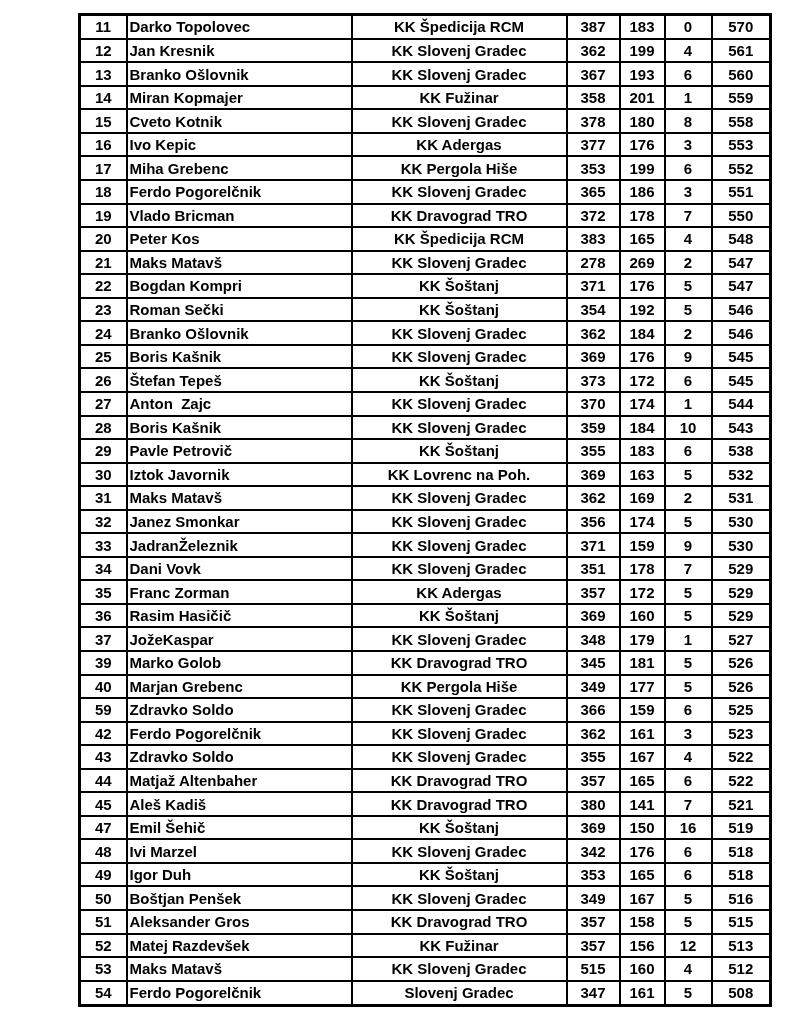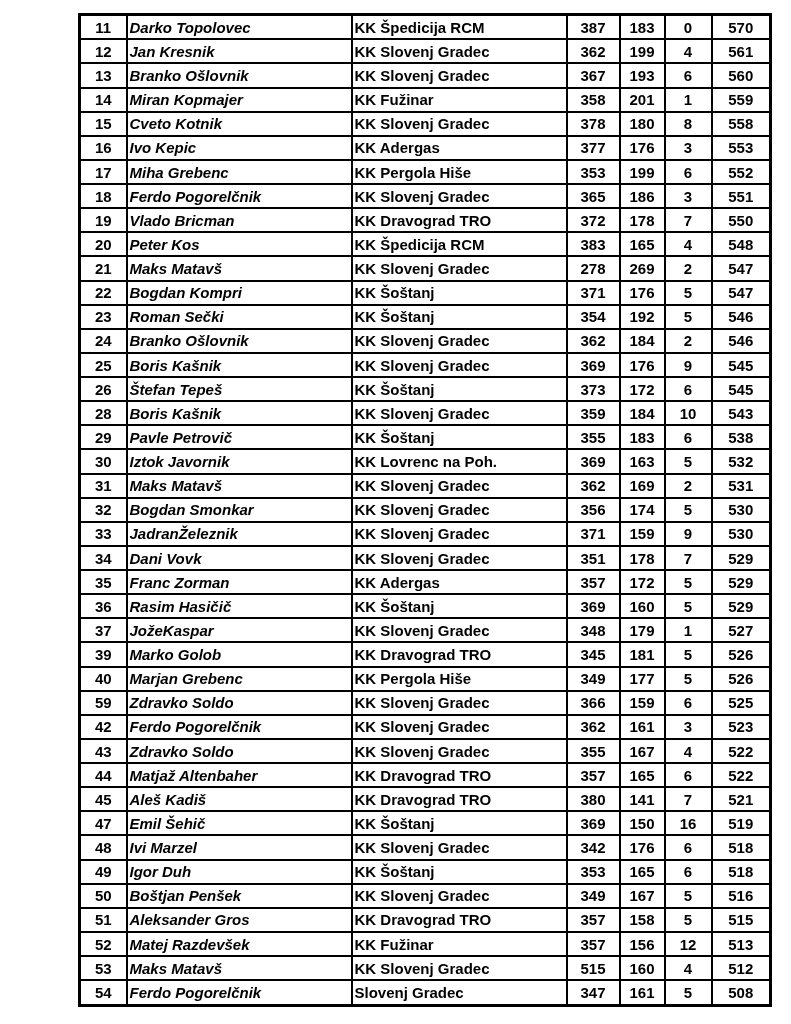--- a/index.html
+++ b/index.html
@@ -32,22 +32,22 @@
     border: 2px solid #000000;
     font-size: 15px;
     font-weight: bold;
     color: #000000;
     line-height: 1;
     padding: 0 2px;
     overflow: hidden;
     vertical-align: middle;
   }
   td.c0 { text-align: center; }
-  td.c1 { text-align: left; padding-left: 6px; white-space: pre; font-style: italic; }
-  td.c2 { text-align: left; padding-left: 6px; white-space: pre; }
+  td.c1 { text-align: left; padding-left: 6px; white-space: pre; }
+  td.c2 { text-align: center; padding-left: 6px; white-space: pre; }
   td.c3, td.c4, td.c5, td.c6 { text-align: center; }
 </style>
 </head>
 <body>
 
 <div class="page">
   <table class="results">
     <colgroup>
       <col style="width:47px">
       <col style="width:225px">
@@ -196,20 +196,29 @@
         <tr>
           <td class="c0">26</td>
           <td class="c1">Štefan Tepeš</td>
           <td class="c2">KK Šoštanj</td>
           <td class="c3">373</td>
           <td class="c4">172</td>
           <td class="c5">6</td>
           <td class="c6">545</td>
         </tr>
         <tr>
+          <td class="c0">27</td>
+          <td class="c1">Anton  Zajc</td>
+          <td class="c2">KK Slovenj Gradec</td>
+          <td class="c3">370</td>
+          <td class="c4">174</td>
+          <td class="c5">1</td>
+          <td class="c6">544</td>
+        </tr>
+        <tr>
           <td class="c0">28</td>
           <td class="c1">Boris Kašnik</td>
           <td class="c2">KK Slovenj Gradec</td>
           <td class="c3">359</td>
           <td class="c4">184</td>
           <td class="c5">10</td>
           <td class="c6">543</td>
         </tr>
         <tr>
           <td class="c0">29</td>
@@ -233,21 +242,21 @@
           <td class="c0">31</td>
           <td class="c1">Maks Matavš</td>
           <td class="c2">KK Slovenj Gradec</td>
           <td class="c3">362</td>
           <td class="c4">169</td>
           <td class="c5">2</td>
           <td class="c6">531</td>
         </tr>
         <tr>
           <td class="c0">32</td>
-          <td class="c1">Bogdan Smonkar</td>
+          <td class="c1">Janez Smonkar</td>
           <td class="c2">KK Slovenj Gradec</td>
           <td class="c3">356</td>
           <td class="c4">174</td>
           <td class="c5">5</td>
           <td class="c6">530</td>
         </tr>
         <tr>
           <td class="c0">33</td>
           <td class="c1">JadranŽeleznik</td>
           <td class="c2">KK Slovenj Gradec</td>

